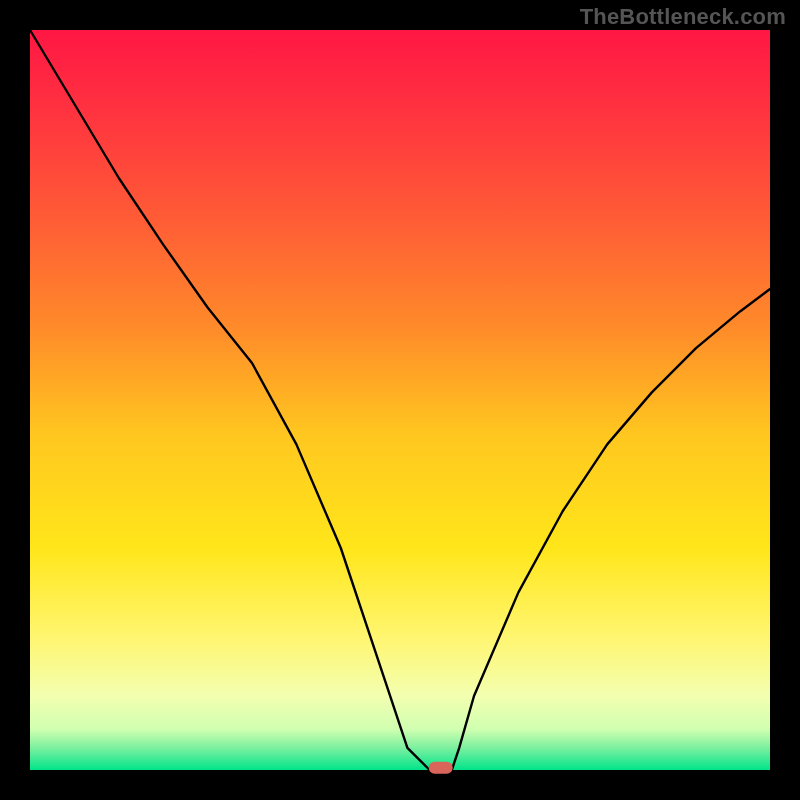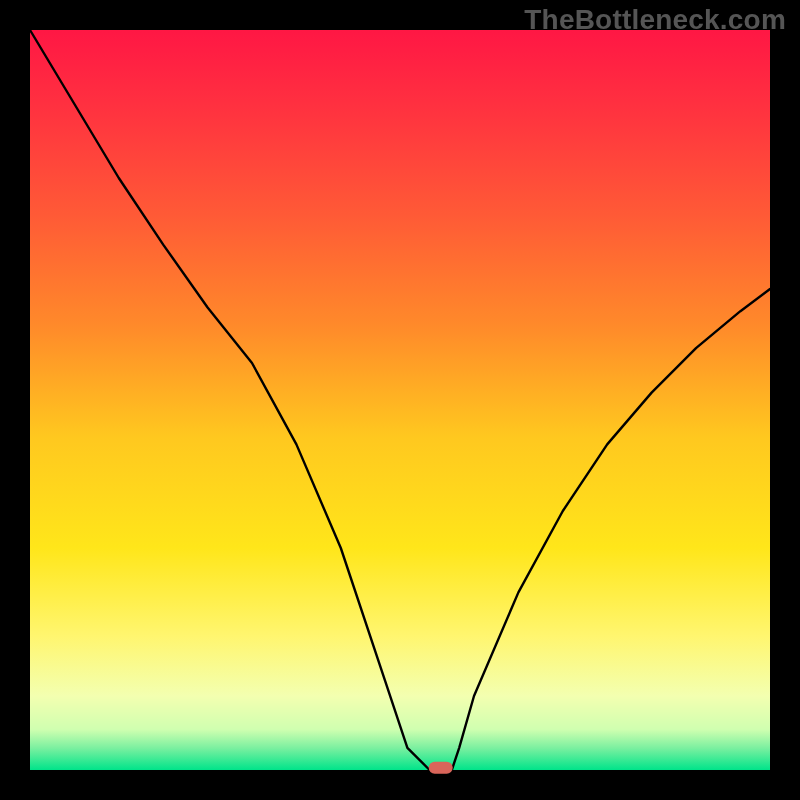--- a/index.html
+++ b/index.html
@@ -16,21 +16,21 @@
     height: 800px;
   }
   svg {
     display: block;
   }
   .watermark {
     position: absolute;
     top: 4px;
     right: 14px;
     font-family: Arial, Helvetica, sans-serif;
-    font-size: 28px;
+    font-size: 22px;
     font-weight: bold;
     color: #555555;
     letter-spacing: 0.2px;
     user-select: none;
   }
 </style>
 </head>
 <body>
 
 <div class="chart-container">

